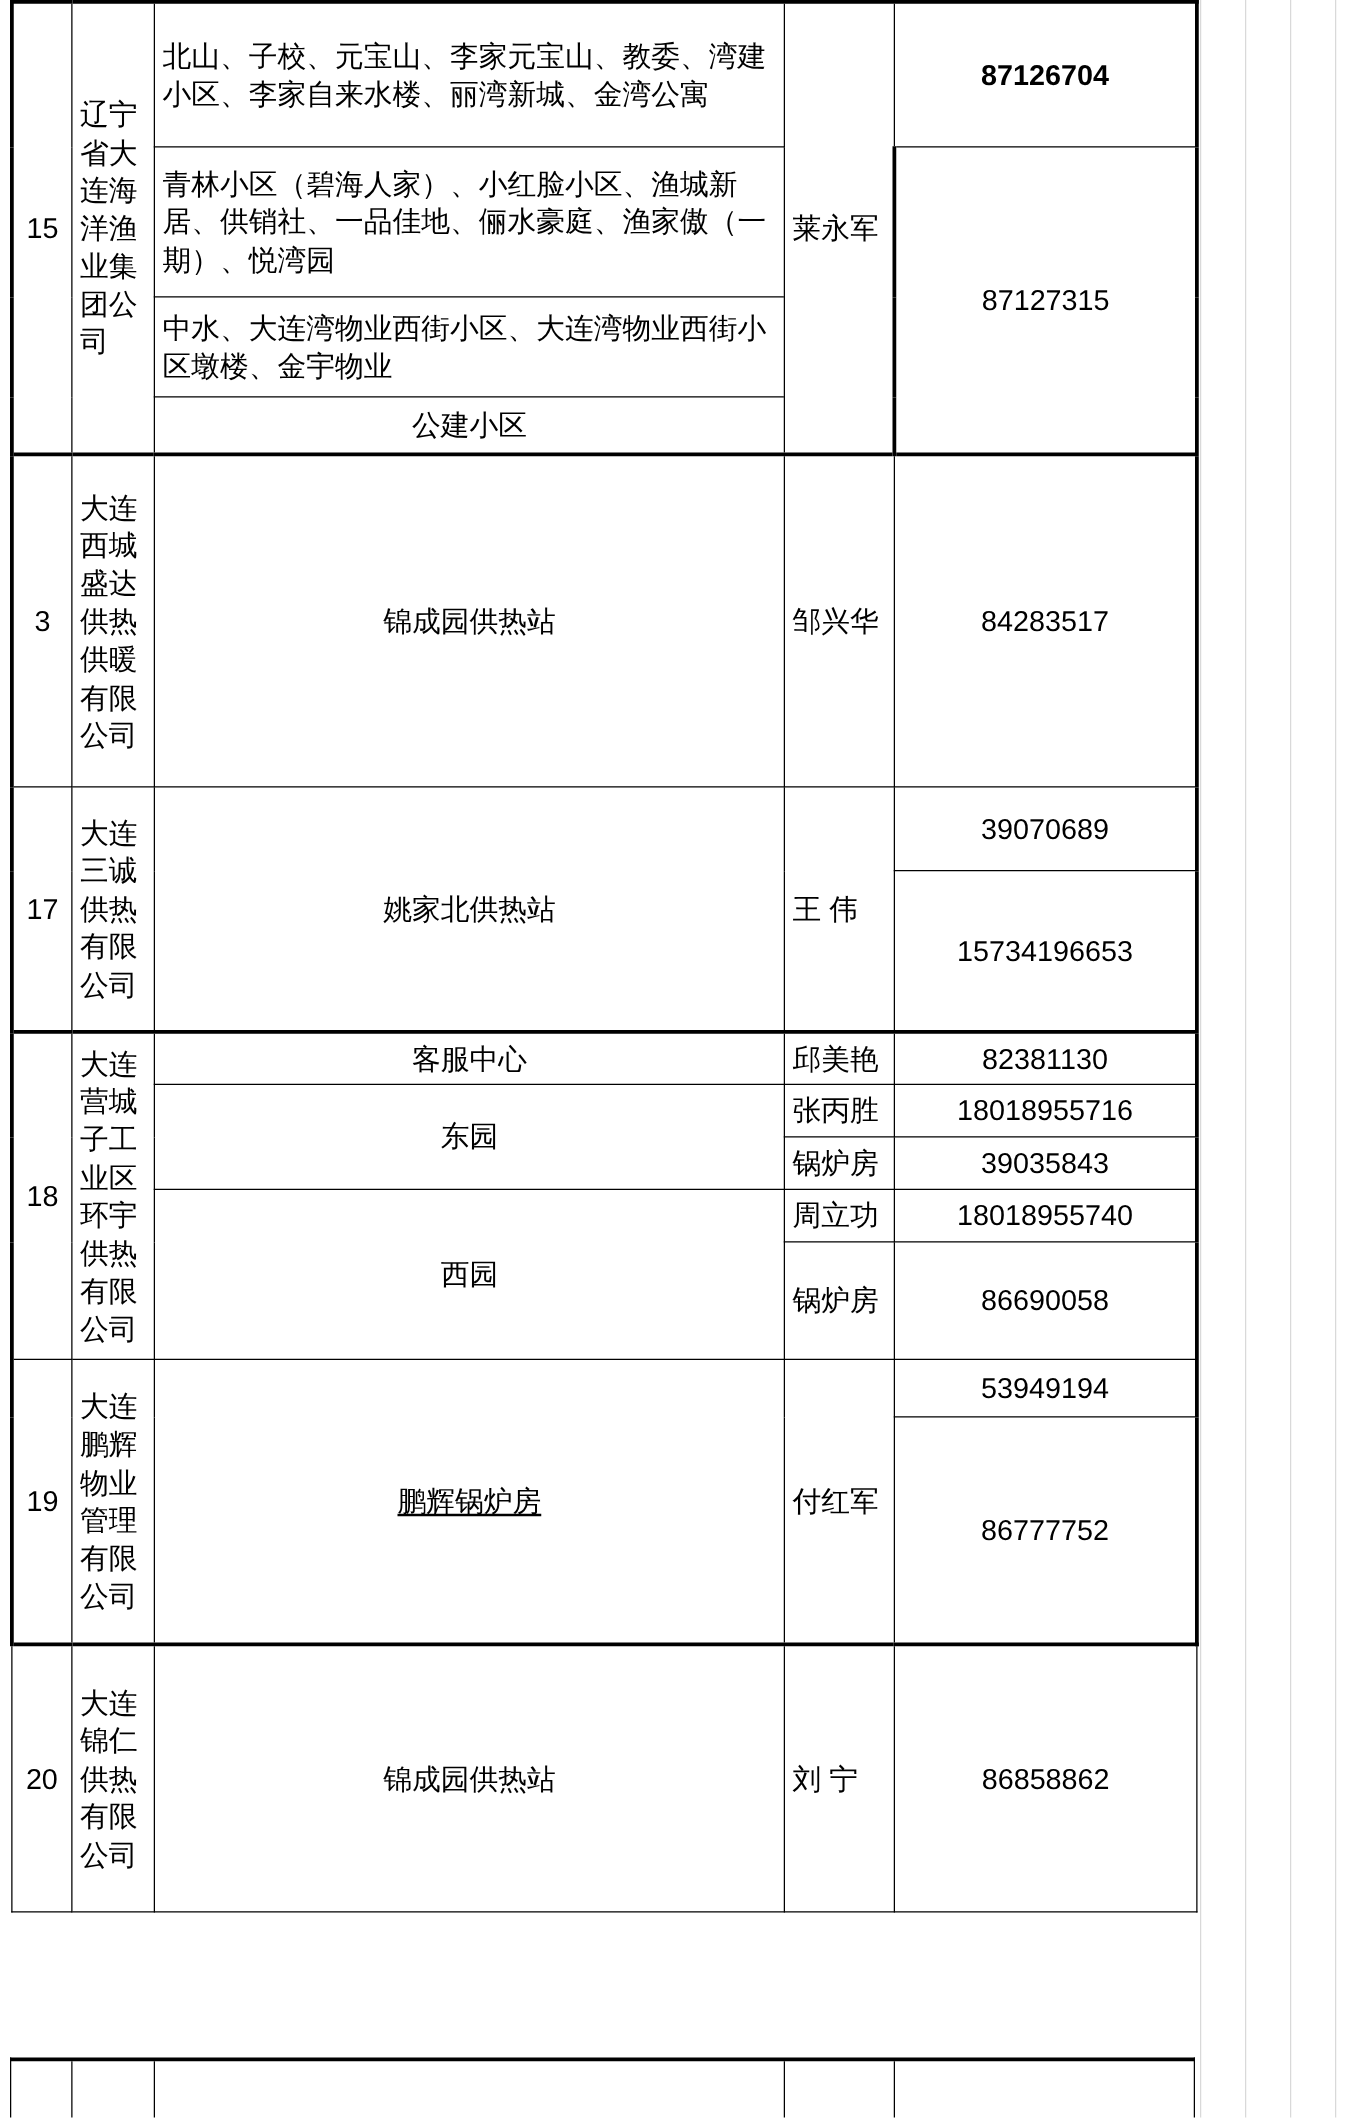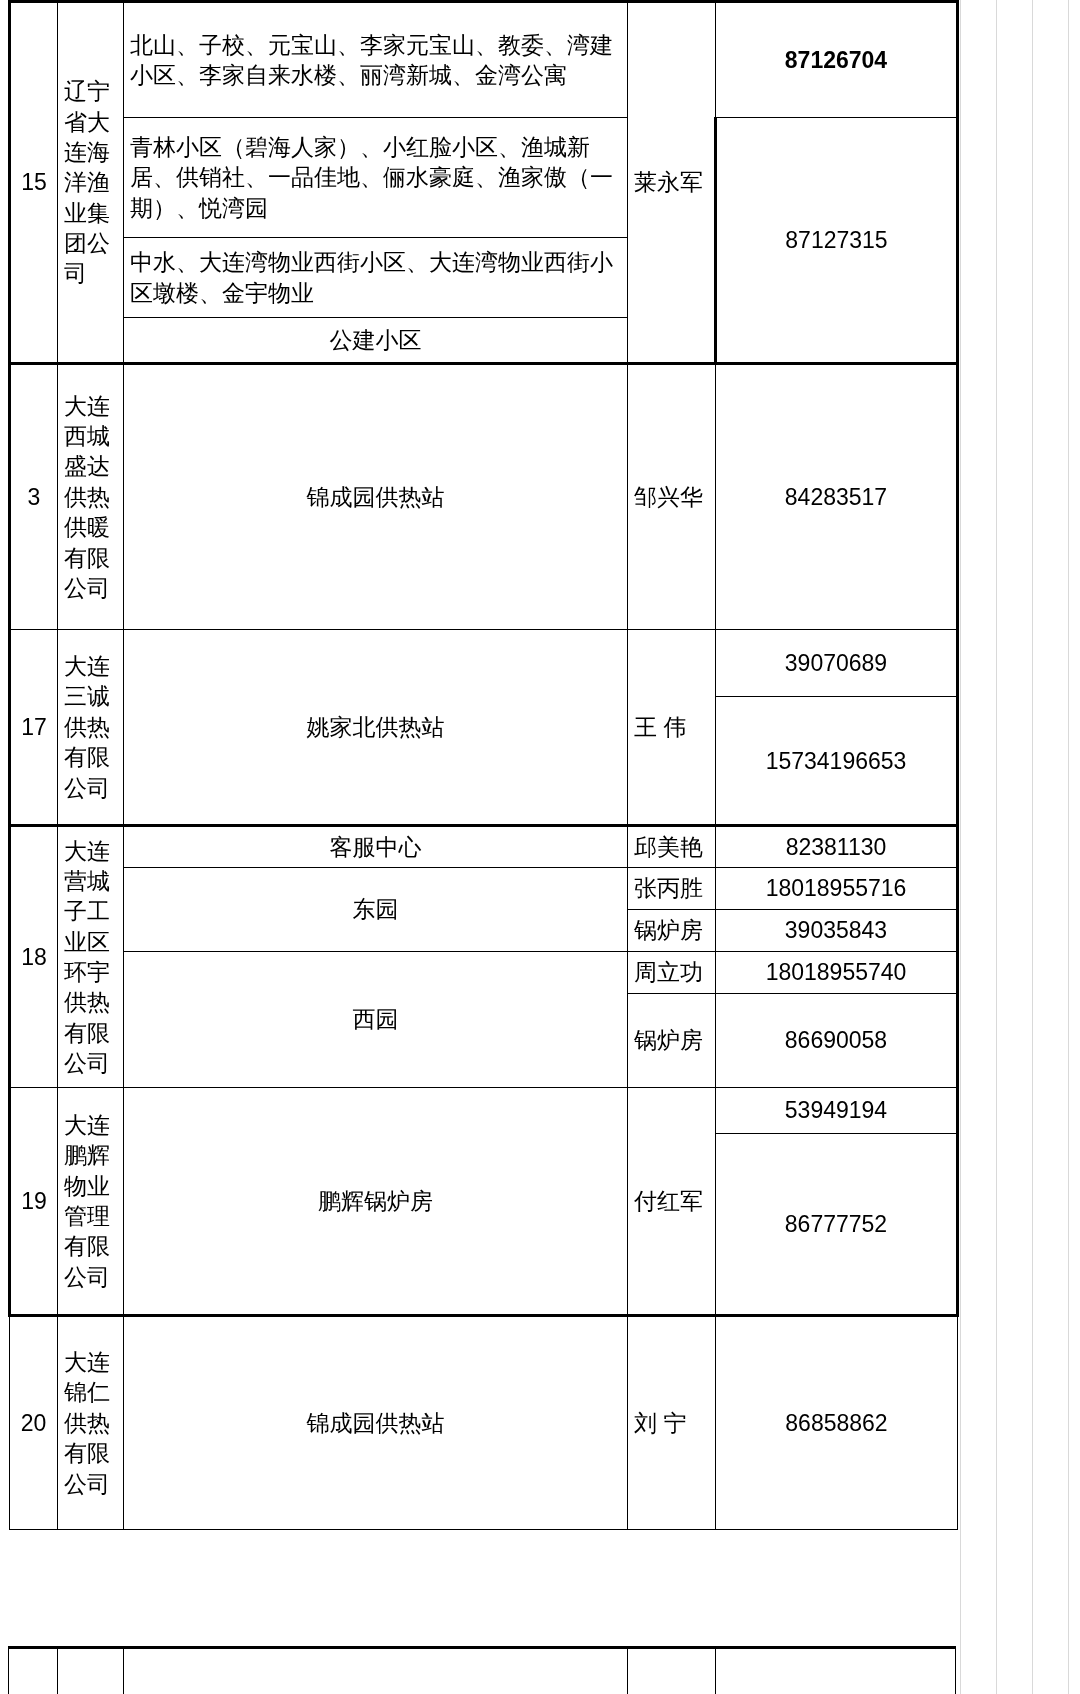--- a/index.html
+++ b/index.html
@@ -186,21 +186,21 @@
         <td class="phone tb-r">18018955740</td>
       </tr>
       <tr>
         <td class="name" style="height:94px;">锅炉房</td>
         <td class="phone tb-r">86690058</td>
       </tr>
 
       <tr>
         <td class="idx tb-l" rowspan="2">19</td>
         <td class="comp" rowspan="2">大连鹏辉物业管理有限公司</td>
-        <td class="area-center" rowspan="2" style="height:228px;">鹏辉锅炉房</td>
+        <td class="area-center" rowspan="2" style="height:228px;text-decoration:underline;">鹏辉锅炉房</td>
         <td class="name" rowspan="2">付红军</td>
         <td class="phone tb-r" style="height:46px;">53949194</td>
       </tr>
       <tr>
         <td class="phone tb-r tb-b" style="height:182px;">86777752</td>
       </tr>
 
       <tr>
         <td class="idx tb-t">20</td>
         <td class="comp tb-t">大连锦仁供热有限公司</td>

